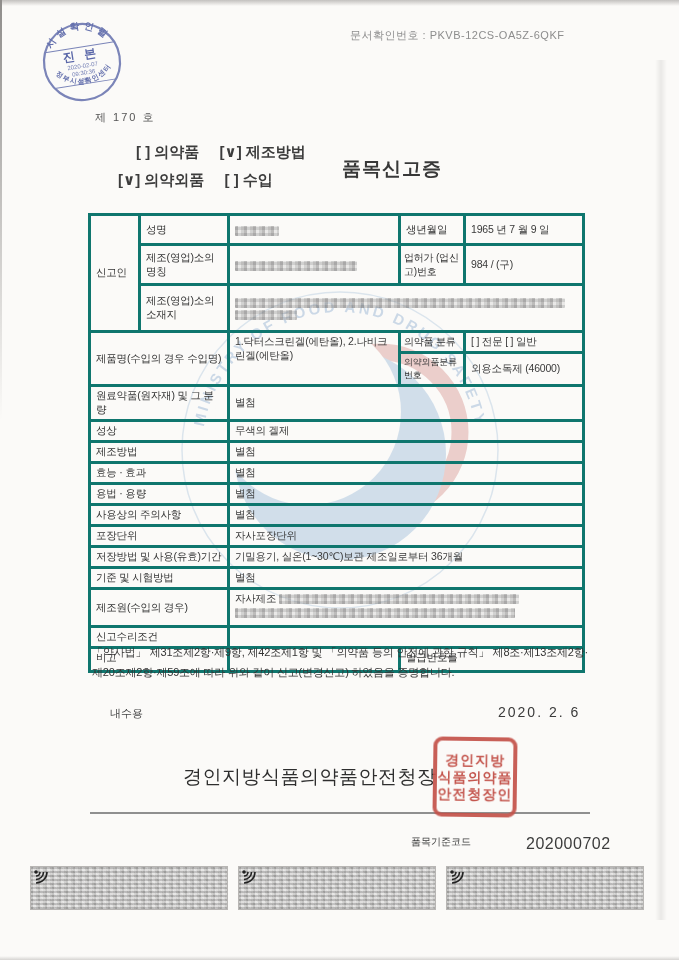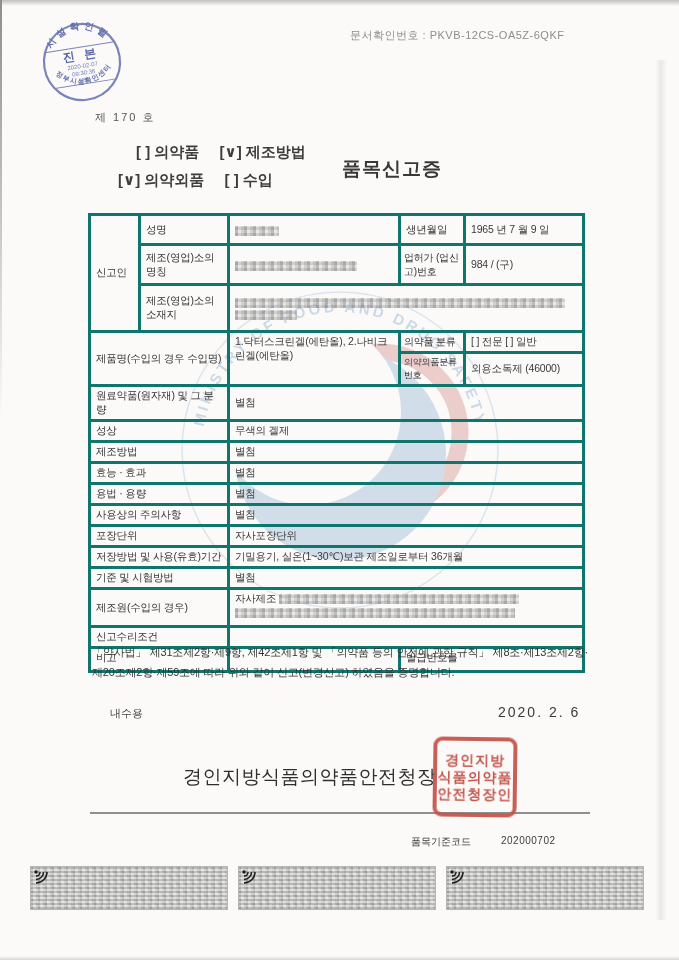--- a/index.html
+++ b/index.html
@@ -62,21 +62,21 @@
     letter-spacing:.5px;font-weight:500;z-index:1;}
 
   .red-seal{position:absolute;left:433px;top:737px;width:76px;height:72px;z-index:2;
     border:4px solid #c4524a;border-radius:9px;transform:rotate(.8deg);
     display:flex;flex-direction:column;justify-content:center;align-items:center;
     color:#bf463e;font-weight:bold;opacity:.92;filter:blur(.3px);}
   .red-seal div{font-size:14px;line-height:17px;letter-spacing:1px;white-space:nowrap;}
 
   .rule{position:absolute;left:90px;top:812px;width:500px;height:2px;background:#8f8f8f;z-index:1;}
   .item-code-label{position:absolute;left:411px;top:835px;font-size:10px;color:#3c3c3c;z-index:1;}
-  .item-code-value{position:absolute;left:501px;top:835px;font-size:10px;letter-spacing:.5px;color:#3c3c3c;z-index:1;text-align:right;}
+  .item-code-value{position:absolute;left:526px;top:835px;font-size:16px;letter-spacing:.5px;color:#3c3c3c;z-index:1;text-align:right;}
 
   
   .barcode{position:absolute;top:866px;width:196px;height:42px;z-index:1;
     border:1px solid #b8b6b4;
     background-image:
       repeating-linear-gradient(0deg, rgba(110,110,110,.30) 0 2px, rgba(230,230,230,.35) 2px 4px),
       repeating-linear-gradient(90deg, rgba(120,120,120,.35) 0 2px, rgba(235,235,235,.4) 2px 5px, rgba(170,170,170,.3) 5px 7px),
       repeating-linear-gradient(45deg, rgba(140,140,140,.2) 0 3px, rgba(240,240,240,.25) 3px 6px);
     background-color:#e2e0de;}
   .barcode svg{position:absolute;left:2px;top:2px;}

